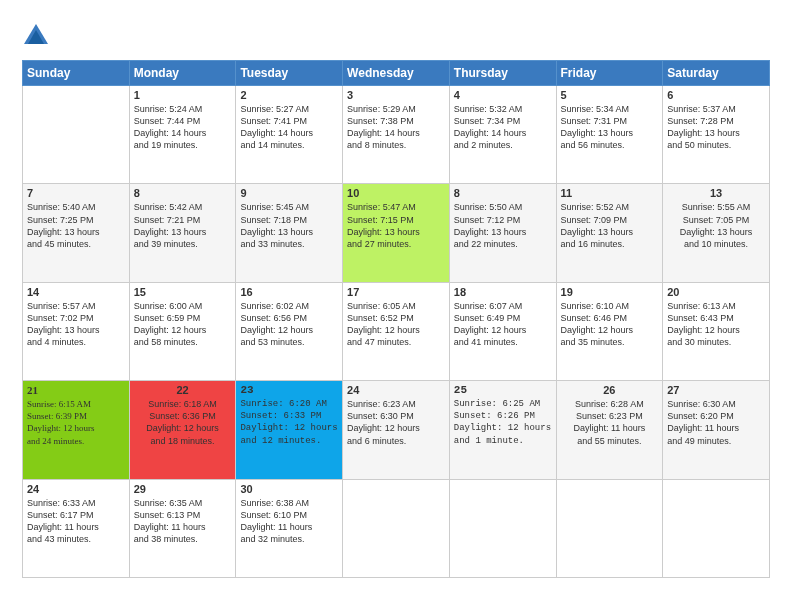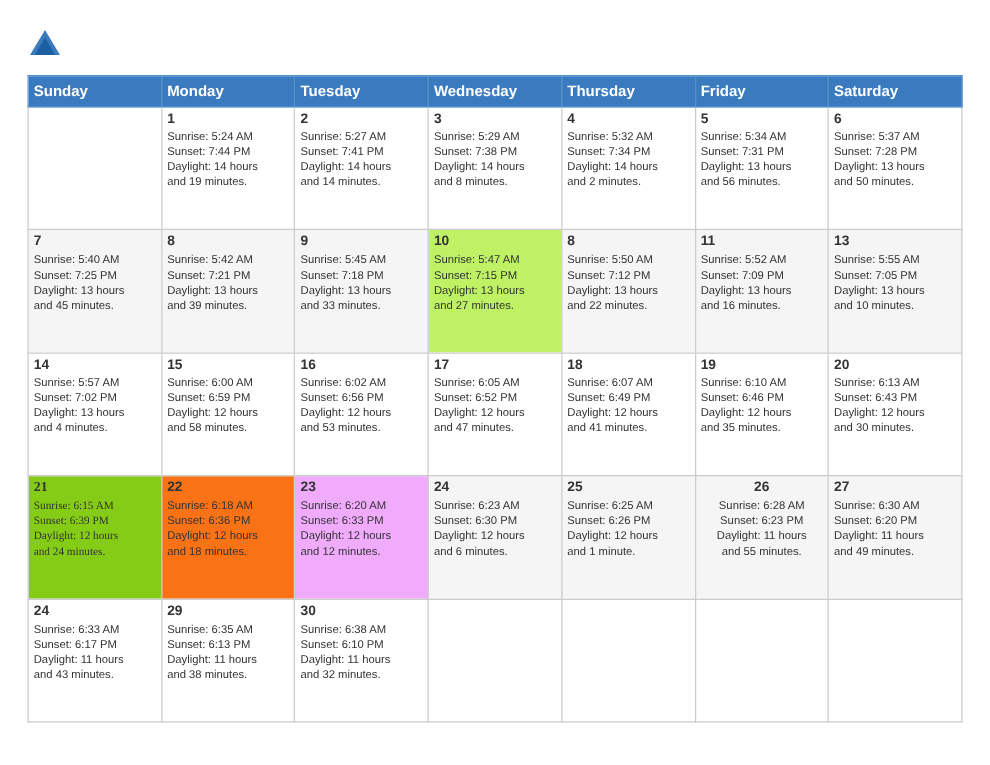--- a/index.html
+++ b/index.html
@@ -180,21 +180,21 @@
             <div class="cell-text">Sunrise: 5:47 AM<br>Sunset: 7:15 PM<br>Daylight: 13 hours<br>and 27 minutes.</div>
           </td>
           <td style="background: rgb(245, 245, 245);">
             <div class="day-num">8</div>
             <div class="cell-text">Sunrise: 5:50 AM<br>Sunset: 7:12 PM<br>Daylight: 13 hours<br>and 22 minutes.</div>
           </td>
           <td style="background: rgb(245, 245, 245);">
             <div class="day-num">11</div>
             <div class="cell-text">Sunrise: 5:52 AM<br>Sunset: 7:09 PM<br>Daylight: 13 hours<br>and 16 minutes.</div>
           </td>
-          <td style="background: rgb(245, 245, 245);">
+          <td style="background: rgb(245, 245, 245); text-align: center;">
             <div class="day-num">13</div>
             <div class="cell-text">Sunrise: 5:55 AM<br>Sunset: 7:05 PM<br>Daylight: 13 hours<br>and 10 minutes.</div>
           </td>
         </tr>
         <tr>
           <td>
             <div class="day-num">14</div>
             <div class="cell-text">Sunrise: 5:57 AM<br>Sunset: 7:02 PM<br>Daylight: 13 hours<br>and 4 minutes.</div>
           </td>
           <td>
@@ -220,33 +220,33 @@
           <td>
             <div class="day-num">20</div>
             <div class="cell-text">Sunrise: 6:13 AM<br>Sunset: 6:43 PM<br>Daylight: 12 hours<br>and 30 minutes.</div>
           </td>
         </tr>
         <tr style="background: rgb(245, 245, 245);">
           <td style="background: #84cc16; font-family: Liberation Serif, serif;">
             <div class="day-num">21</div>
             <div class="cell-text">Sunrise: 6:15 AM<br>Sunset: 6:39 PM<br>Daylight: 12 hours<br>and 24 minutes.</div>
           </td>
-          <td style="background: #f97316;">
+          <td style="background: #ef4444; text-align: center;">
             <div class="day-num">22</div>
             <div class="cell-text">Sunrise: 6:18 AM<br>Sunset: 6:36 PM<br>Daylight: 12 hours<br>and 18 minutes.</div>
           </td>
-          <td style="background: #f0abfc;">
+          <td style="background: #0ea5e9; font-family: Liberation Mono, monospace;">
             <div class="day-num">23</div>
             <div class="cell-text">Sunrise: 6:20 AM<br>Sunset: 6:33 PM<br>Daylight: 12 hours<br>and 12 minutes.</div>
           </td>
           <td style="background: rgb(245, 245, 245); margin-top: 34px;">
             <div class="day-num">24</div>
             <div class="cell-text">Sunrise: 6:23 AM<br>Sunset: 6:30 PM<br>Daylight: 12 hours<br>and 6 minutes.</div>
           </td>
-          <td style="background: rgb(245, 245, 245);">
+          <td style="background: rgb(245, 245, 245); font-family: Liberation Mono, monospace;">
             <div class="day-num">25</div>
             <div class="cell-text">Sunrise: 6:25 AM<br>Sunset: 6:26 PM<br>Daylight: 12 hours<br>and 1 minute.</div>
           </td>
           <td style="background: rgb(245, 245, 245); text-align: center;">
             <div class="day-num">26</div>
             <div class="cell-text">Sunrise: 6:28 AM<br>Sunset: 6:23 PM<br>Daylight: 11 hours<br>and 55 minutes.</div>
           </td>
           <td style="background: rgb(245, 245, 245); margin-top: 23px;">
             <div class="day-num">27</div>
             <div class="cell-text">Sunrise: 6:30 AM<br>Sunset: 6:20 PM<br>Daylight: 11 hours<br>and 49 minutes.</div>

